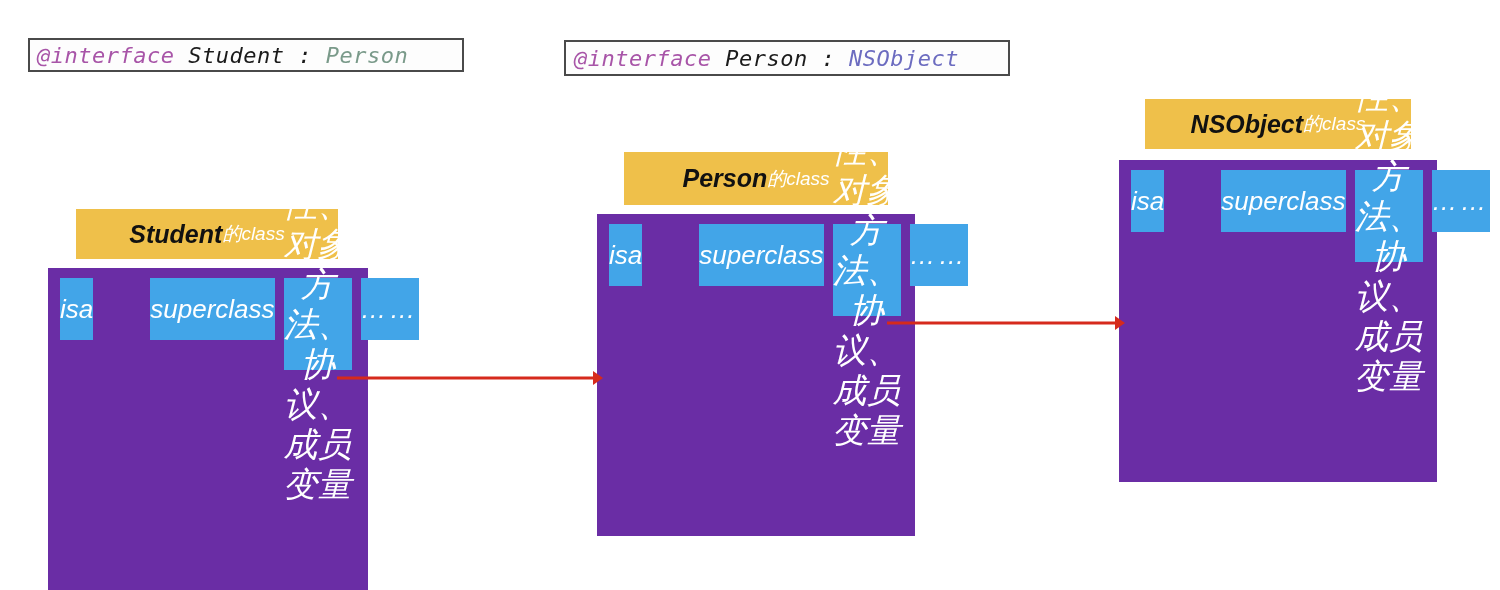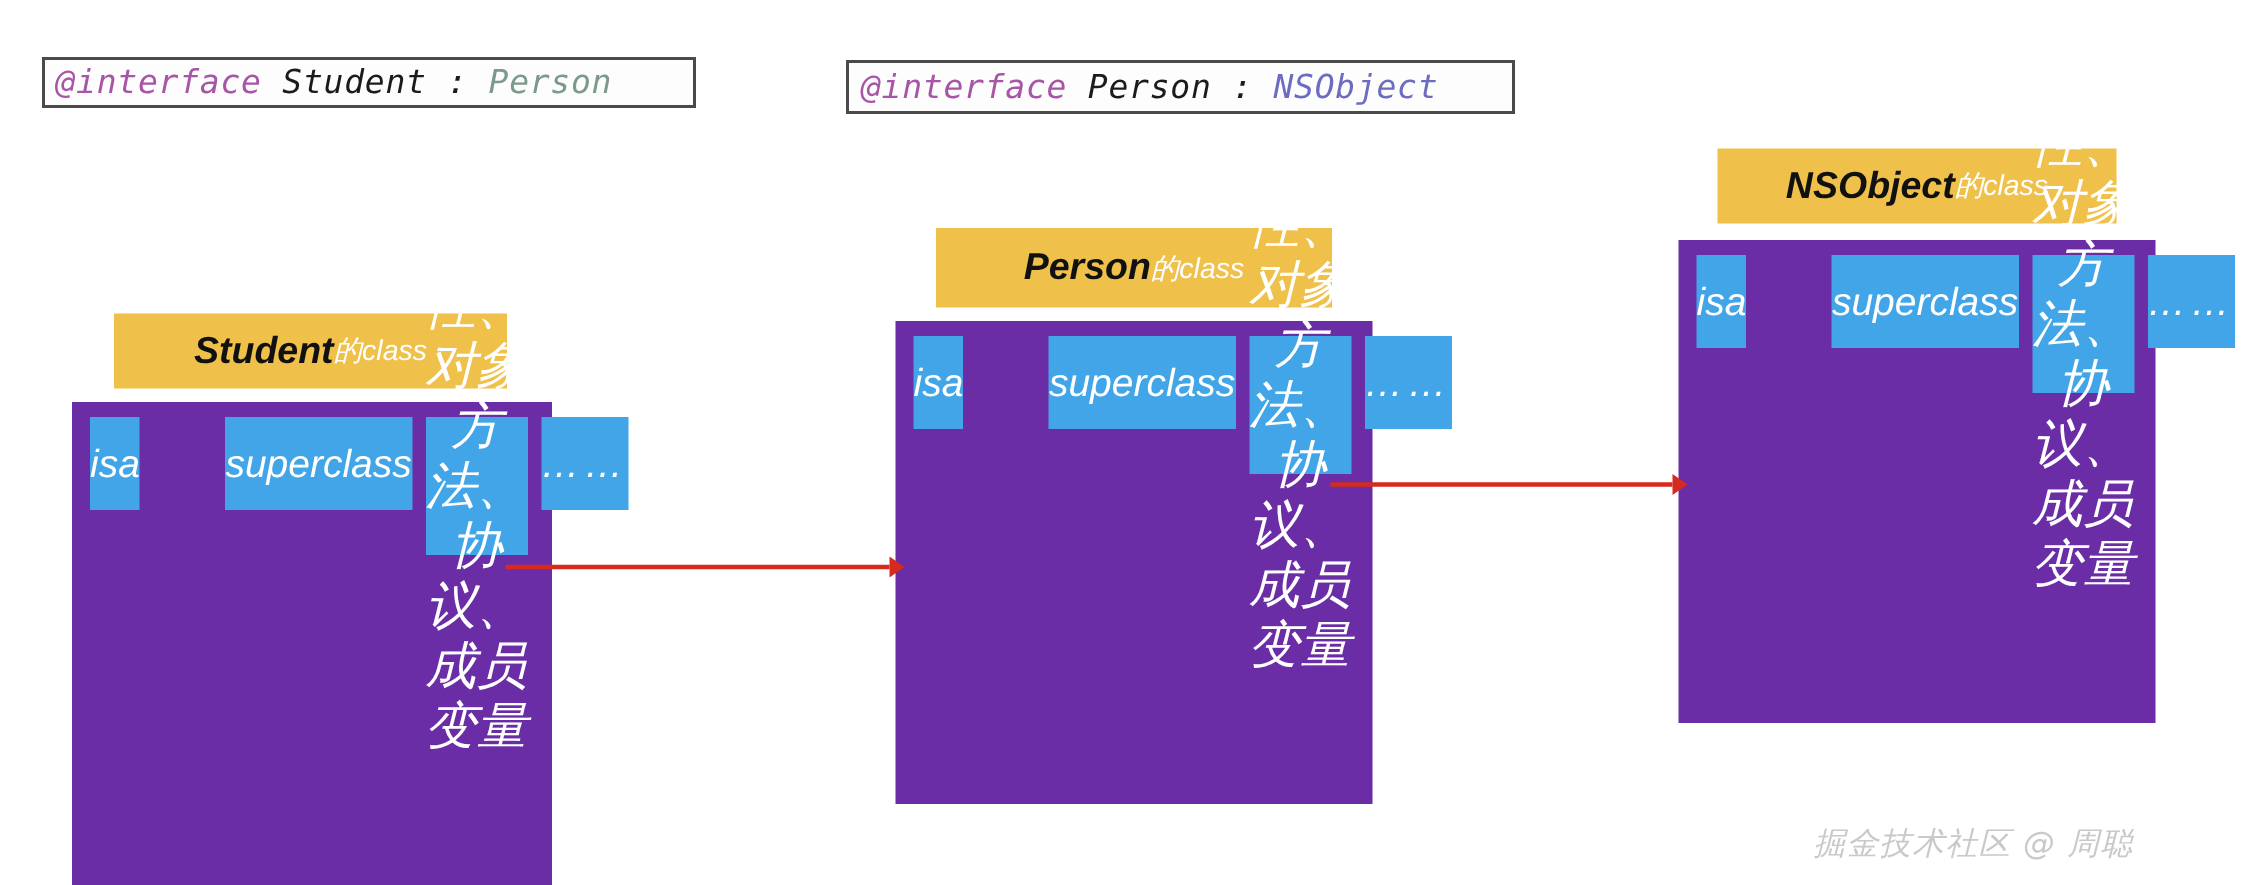--- a/index.html
+++ b/index.html
@@ -175,15 +175,14 @@
   <svg class="arrow" id="arrow-student-person" viewBox="0 0 268 20">
     <line x1="2" y1="10" x2="258" y2="10" stroke="#d62a1c" stroke-width="3"></line>
     <polygon points="258,3 268,10 258,17" fill="#d62a1c"></polygon>
   </svg>
 
   <svg class="arrow" id="arrow-person-nsobject" viewBox="0 0 240 20">
     <line x1="2" y1="10" x2="230" y2="10" stroke="#d62a1c" stroke-width="3"></line>
     <polygon points="230,3 240,10 230,17" fill="#d62a1c"></polygon>
   </svg>
 
-  <div id="watermark">掘金技术社区 @ 周聪</div>
 
 </div>
 
 </body></html>

